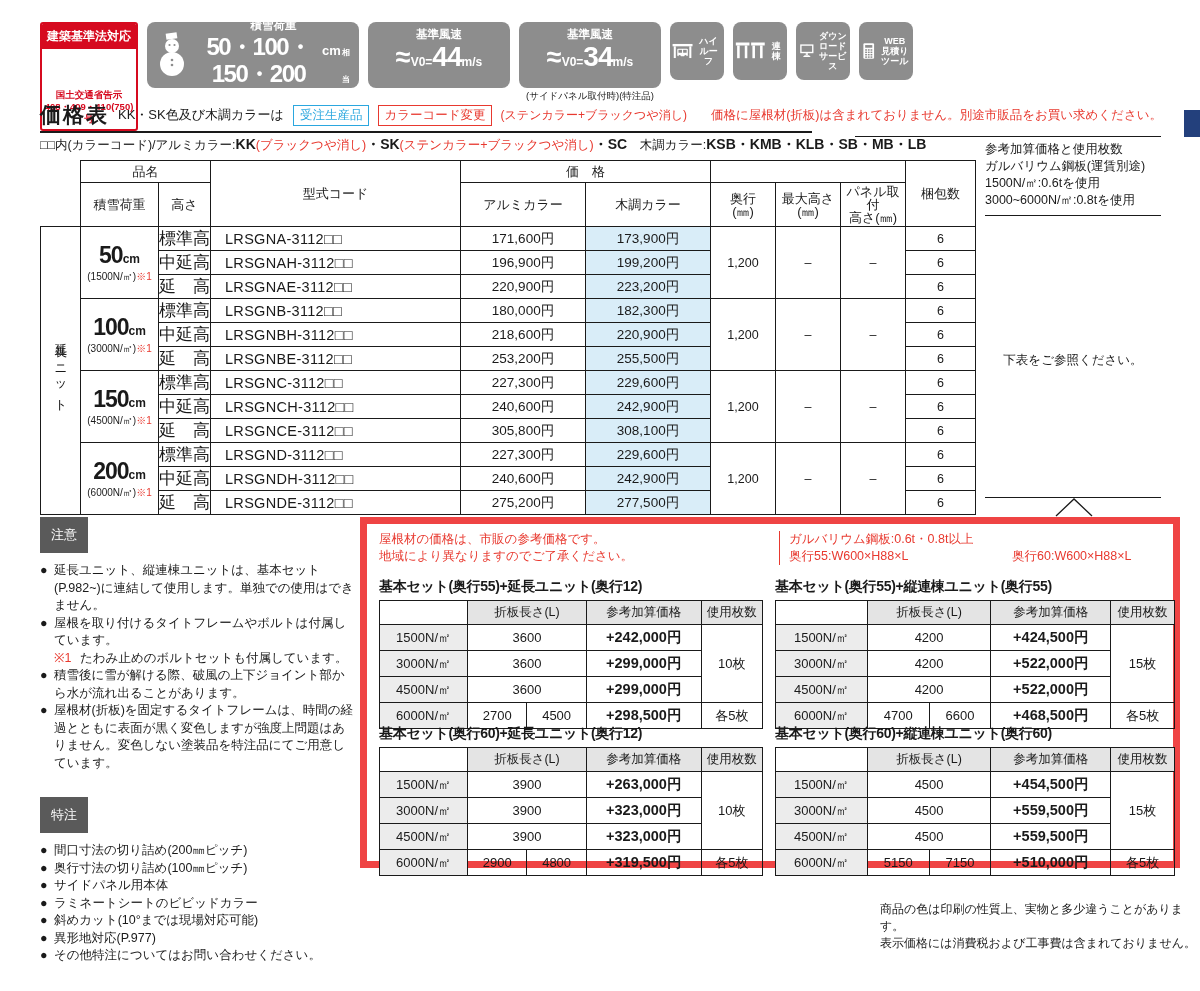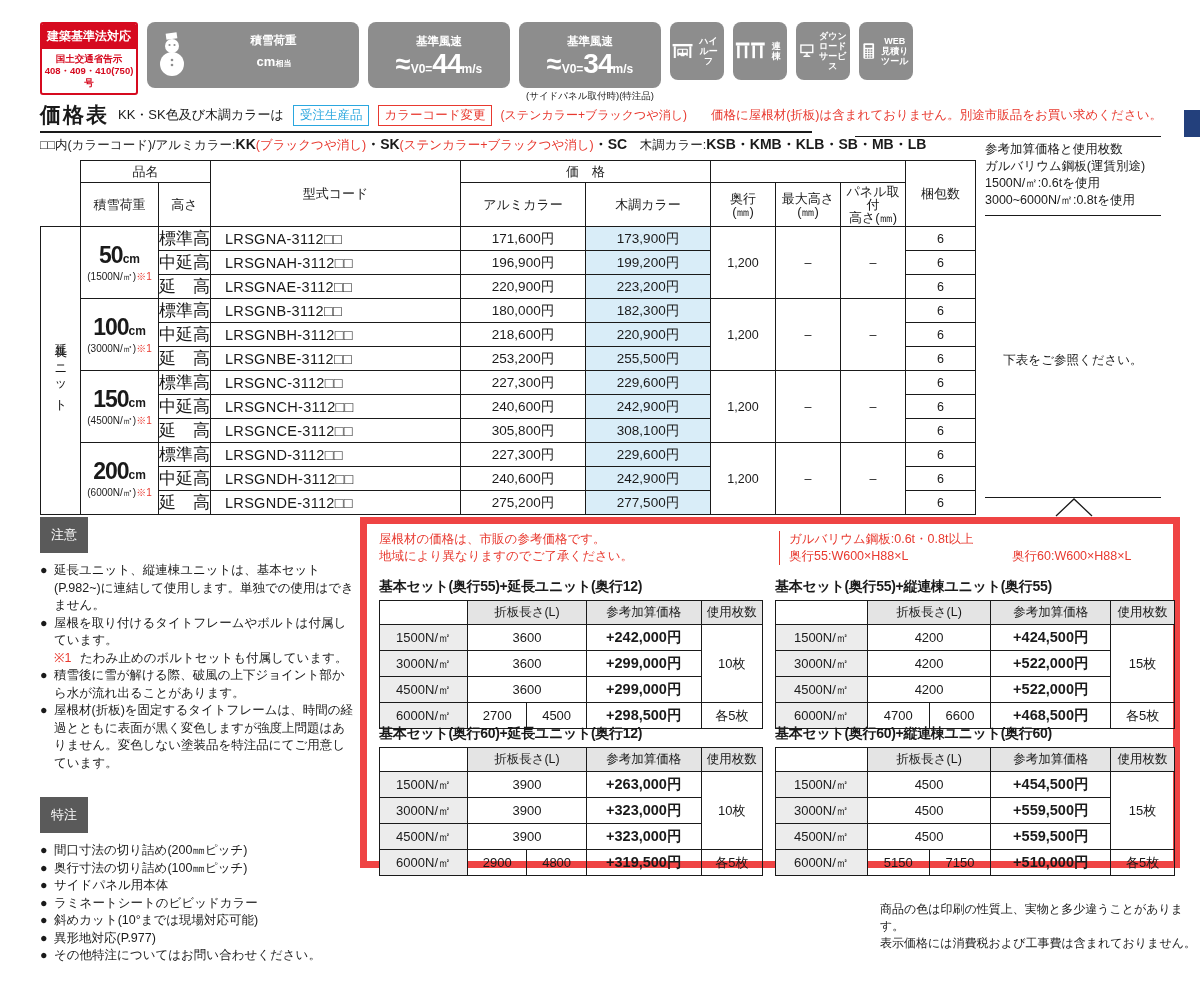--- a/index.html
+++ b/index.html
@@ -3,29 +3,29 @@
 <meta charset="utf-8">
 <style>
   html,body{margin:0;padding:0;background:#fff;}
   body{width:1200px;height:991px;position:relative;overflow:hidden;
        font-family:"Liberation Sans",sans-serif;color:#1a1a1a;}
 
   
   .badge-row{position:absolute;left:40px;top:22px;display:flex;align-items:flex-start;gap:9px;}
   .law-badge{width:94px;border:2px solid #d60a1f;border-radius:3px;overflow:hidden;text-align:center;background:#fff;flex:0 0 auto;}
   .law-badge .hd{background:#d60a1f;color:#fff;font-weight:bold;font-size:12px;padding:4px 0;}
-  .law-badge .bd{color:#d60a1f;font-size:9.5px;line-height:12px;padding:4px 1px;font-weight:bold;}
+  .law-badge .bd{color:#d60a1f;font-size:9.5px;line-height:12px;padding:4px 1px;font-weight:bold;margin-top:36px;}
   .gbadge{background:#8d8d8d;border-radius:8px;color:#fff;box-sizing:border-box;}
   .snow-badge{width:212px;height:66px;display:flex;align-items:center;padding:4px 8px;gap:7px;}
   .snow-badge .col{flex:1;text-align:center;}
   .snow-badge .lab{font-size:11.5px;font-weight:bold;}
   .snow-badge .val{font-size:24px;font-weight:bold;letter-spacing:-1.5px;line-height:27px;display:flex;align-items:baseline;justify-content:center;}
   .snow-badge .unit{font-size:13px;font-weight:bold;margin-left:1px;letter-spacing:0;}
   .snow-badge .unit2{font-size:8px;letter-spacing:0;}
-  .wind-badge{width:142px;height:66px;text-align:center;padding:12px 6px;box-sizing:border-box;}
+  .wind-badge{width:142px;height:66px;text-align:center;padding:5px 6px;box-sizing:border-box;}
   .wind-badge .lab{font-size:11.5px;font-weight:bold;}
   .wind-row{display:flex;align-items:baseline;justify-content:center;margin-top:2px;}
   .approx{font-size:27px;font-weight:bold;line-height:24px;}
   .vzero{font-size:12px;font-weight:bold;}
   .wnum{font-size:28px;font-weight:bold;line-height:26px;letter-spacing:-1px;}
   .wunit{font-size:12px;font-weight:bold;}
   .wind2-wrap{display:flex;flex-direction:column;align-items:center;flex:0 0 auto;}
   .wind-note{font-size:9.5px;margin-top:2px;color:#1a1a1a;white-space:nowrap;}
   .icon-badge{width:54px;height:58px;display:flex;flex-direction:row;align-items:center;justify-content:flex-end;padding:4px 2px;box-sizing:border-box;gap:2px;}
   .icon-badge .ilab{font-size:9px;font-weight:bold;line-height:10px;text-align:center;white-space:pre-line;}
@@ -128,20 +128,21 @@
       <circle cx="17" cy="14" r="7" fill="#fff"></circle>
       <circle cx="14.5" cy="13" r="1.1" fill="#8d8d8d"></circle>
       <circle cx="19.5" cy="13" r="1.1" fill="#8d8d8d"></circle>
       <circle cx="17" cy="32" r="12" fill="#fff"></circle>
       <circle cx="17" cy="28" r="1.3" fill="#8d8d8d"></circle>
       <circle cx="17" cy="33" r="1.3" fill="#8d8d8d"></circle>
     </svg>
     <div class="col">
       <div class="lab">積雪荷重</div>
       <div class="val">
+        <span>50・100・150・200</span>
         <span class="unit">cm</span>
         <span class="unit2">相当</span>
       </div>
     </div>
   </div>
 
   <div class="gbadge wind-badge">
     <div class="lab">基準風速</div>
     <div class="wind-row">
       <span class="approx">≈</span>

